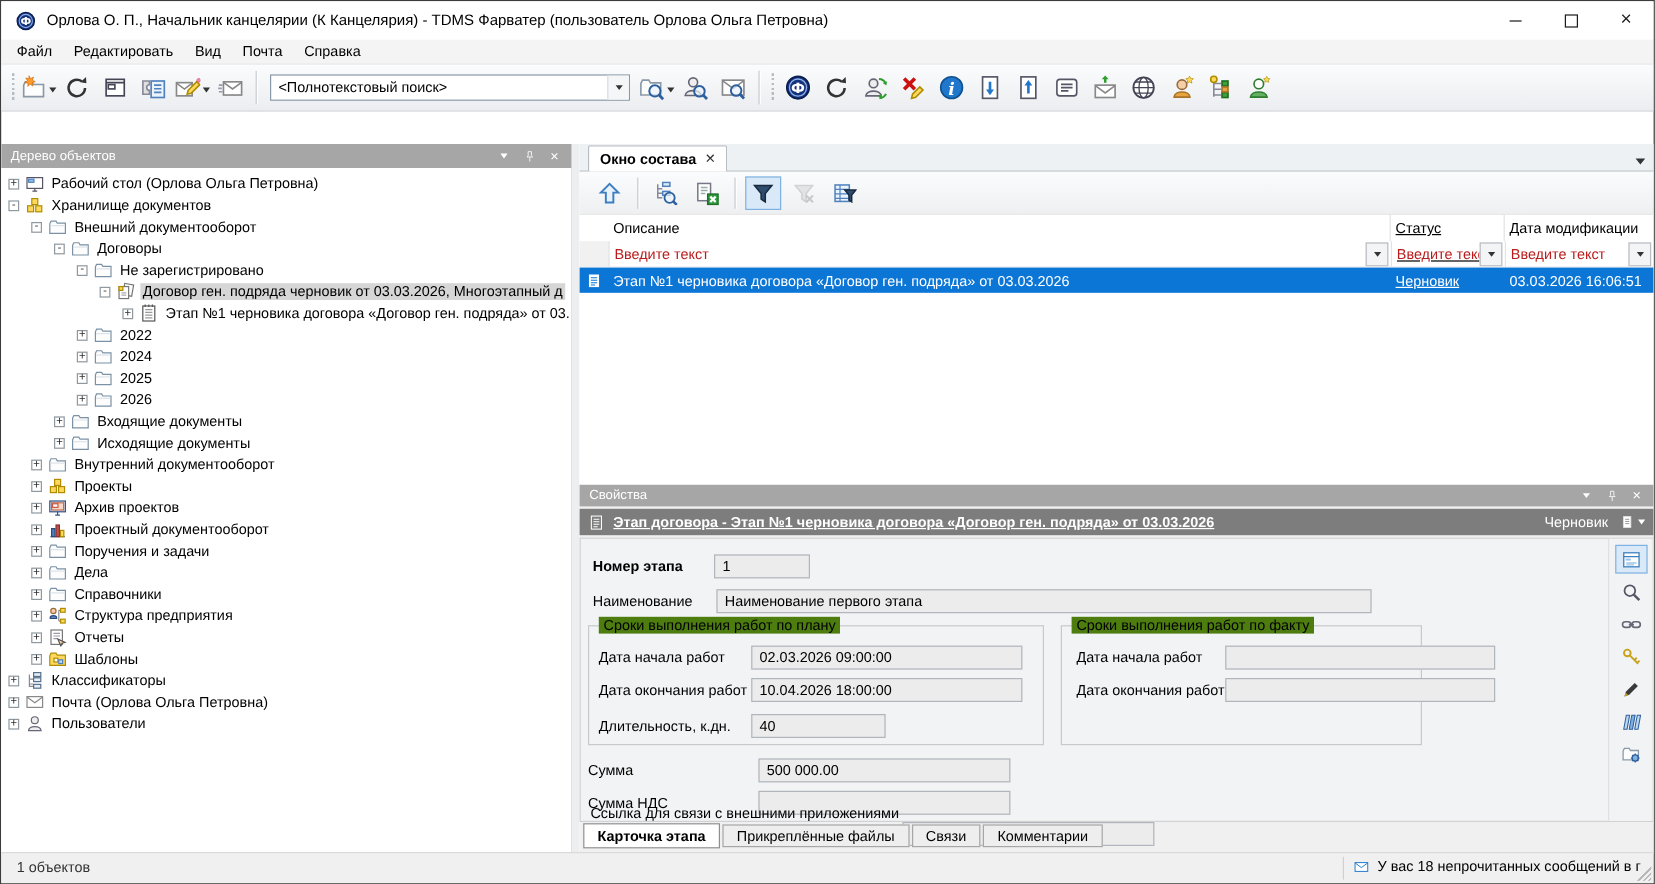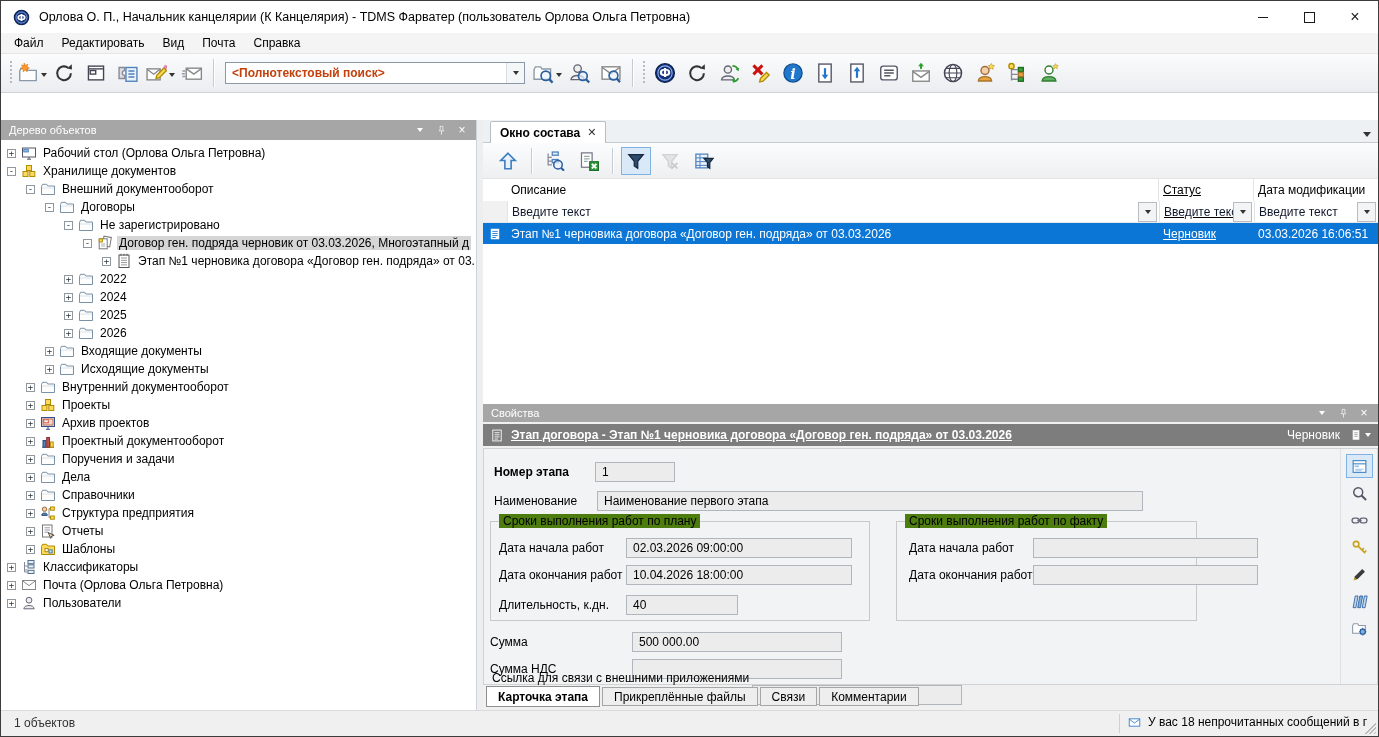--- a/index.html
+++ b/index.html
@@ -27,21 +27,21 @@
 
   
   .toolbar{height:38px;background:linear-gradient(#fbfcfd,#ebedf0);display:flex;align-items:center;
     border-bottom:1px solid #cfd3d7;padding:0 4px;}
   .tb-btn{height:30px;min-width:30px;display:flex;align-items:center;justify-content:center;margin:0 1px;border-radius:3px;}
   .tb-btn .ic{width:22px;height:22px;}
   .tb-caret{margin-left:2px;}
   .tb-sep{width:1px;height:28px;background:#c7ccd2;margin:0 5px;box-shadow:1px 0 0 #fff;}
   .tb-grip{width:3px;height:24px;margin:0 4px;background:repeating-linear-gradient(#b6bcc3 0 2px,transparent 2px 4px);background-size:2px 100%;background-position:center;background-repeat:no-repeat;}
   .combo{width:300px;height:22px;background:#fff;border:1px solid #8a99a8;display:flex;align-items:center;margin:0 6px;box-sizing:border-box;}
-  .combo-text{flex:1;padding:0 6px;color:#c2410c;white-space:nowrap;overflow:hidden;font-weight:bold;}
+  .combo-text{flex:1;padding:0 6px;color:#000000;white-space:nowrap;overflow:hidden;}
   .combo-btn{width:17px;height:100%;display:flex;align-items:center;justify-content:center;border-left:1px solid #d7dde2;background:#f4f6f8;}
 
   
   .main{position:absolute;left:0;right:0;top:90px;bottom:25px;margin-top:29px;}
   .left-panel{position:absolute;left:0;top:0;width:476px;bottom:0;background:#fff;border-right:1px solid #cfd3d7;box-sizing:border-box;}
   .panel-hdr{height:20px;background:#a6a6a6;color:#fff;font-size:11px;display:flex;align-items:center;padding:0 8px;}
   .panel-hdr .ph-btns{margin-left:auto;display:flex;align-items:center;gap:9px;}
   .ph-btn{display:inline-flex;align-items:center;justify-content:center;width:12px;height:12px;color:#fff;font-size:12px;line-height:1;}
   .splitter{position:absolute;left:476px;width:6px;top:0;bottom:0;background:#eceef0;}
 
@@ -72,21 +72,21 @@
 
   
   .grid{position:absolute;top:58px;left:0;right:0;height:226px;background:#fff;border-top:1px solid #e3e3e3;}
   .grow{display:flex;align-items:center;height:22px;box-sizing:border-box;}
   .c-gutter{width:24px;height:100%;display:flex;align-items:center;justify-content:center;flex:none;}
   .c-desc{width:652px;height:100%;display:flex;align-items:center;padding-left:4px;box-sizing:border-box;border-right:1px solid #e3e3e3;overflow:hidden;}
   .c-status{width:95px;height:100%;display:flex;align-items:center;padding-left:4px;box-sizing:border-box;border-right:1px solid #e3e3e3;overflow:hidden;text-decoration:underline;}
   .c-date{flex:1;height:100%;display:flex;align-items:center;padding-left:4px;box-sizing:border-box;overflow:hidden;}
   .grow.filter{border-bottom:1px solid #e8e8e8;}
   .grow.filter .c-gutter{background:#f1f1f1;border-right:1px solid #e3e3e3;}
-  .ftext{color:#0f172a;white-space:nowrap;overflow:hidden;}
+  .ftext{color:#b91c1c;white-space:nowrap;overflow:hidden;}
   .dd{width:17px;height:18px;margin-left:auto;margin-right:2px;border:1px solid #b8bcc1;background:#f3f4f5;
     display:flex;align-items:center;justify-content:center;flex:none;}
   .grow.data{height:21px;background:#0b76d6;color:#fff;}
   .grow.data .c-desc,.grow.data .c-status{border-right:none;}
   .grow.data .ic{width:14px;height:14px;}
 
   
   .props{position:absolute;left:0;right:0;top:284px;bottom:0;background:#f0f0f0;}
   .obar{height:22px;background:#7d7d7d;color:#fff;display:flex;align-items:center;padding:0 7px;margin-top:2px;}
   .obar .ic{width:14px;height:15px;}
@@ -867,21 +867,21 @@
           <div class="fs" style="left:6px;top:72px;width:380px;height:100px">
             <span class="fs-legend">Сроки выполнения работ по плану</span>
             <span class="f-label" style="left:8px;top:19px">Дата начала работ</span>
             <div class="f-input" style="left:135px;top:16px;width:226px">02.03.2026 09:00:00</div>
             <span class="f-label" style="left:8px;top:46px">Дата окончания работ</span>
             <div class="f-input" style="left:135px;top:43px;width:226px">10.04.2026 18:00:00</div>
             <span class="f-label" style="left:8px;top:76px">Длительность, к.дн.</span>
             <div class="f-input" style="left:135px;top:73px;width:112px">40</div>
           </div>
 
-          <div class="fs" style="left:412px;top:72px;width:301px;height:100px">
+          <div class="fs" style="left:400px;top:72px;width:301px;height:100px">
             <span class="fs-legend">Сроки выполнения работ по факту</span>
             <span class="f-label" style="left:12px;top:19px">Дата начала работ</span>
             <div class="f-input" style="left:136px;top:16px;width:225px"></div>
             <span class="f-label" style="left:12px;top:46px">Дата окончания работ</span>
             <div class="f-input" style="left:136px;top:43px;width:225px"></div>
           </div>
 
           <span class="f-label" style="left:6px;top:186px">Сумма</span>
           <div class="f-input" style="left:148px;top:183px;width:210px">500 000.00</div>
 

